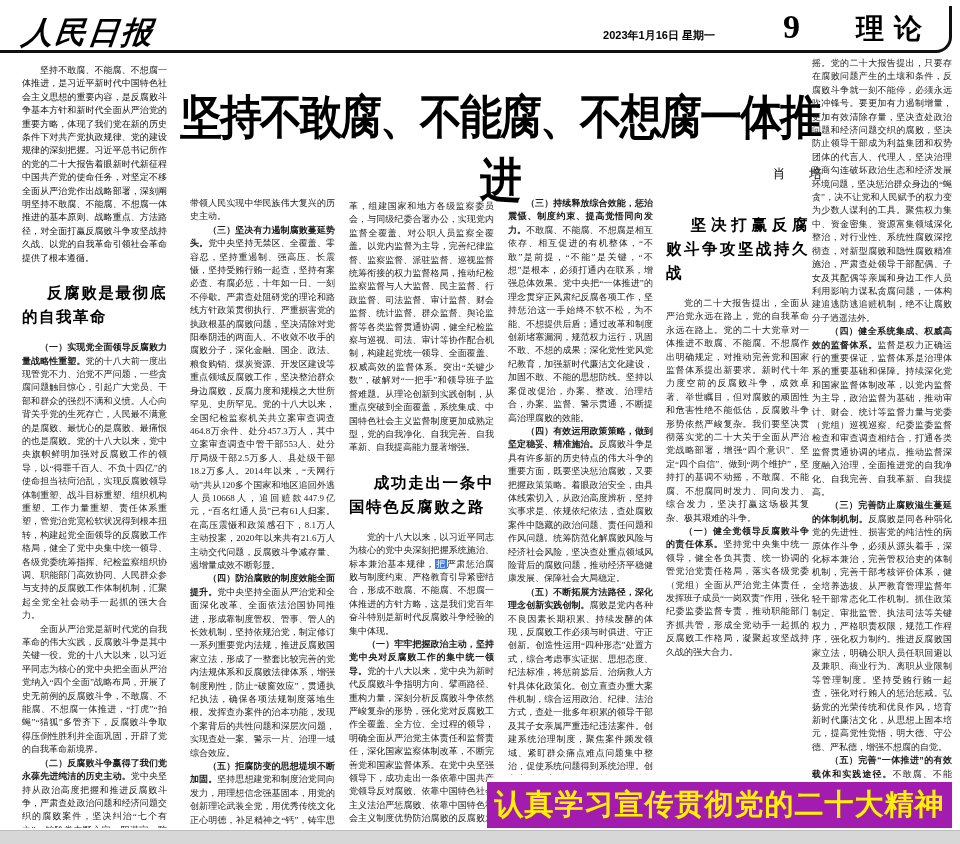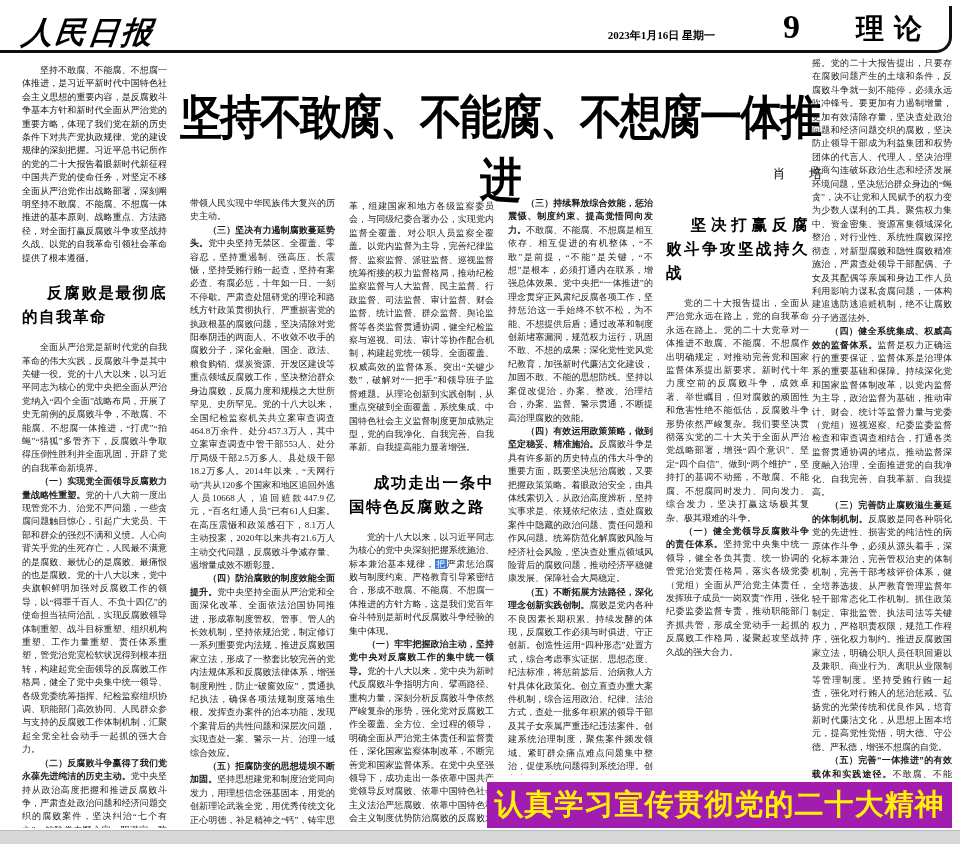--- a/index.html
+++ b/index.html
@@ -5,21 +5,21 @@
   html,body{margin:0;padding:0;background:#ffffff;}
   #page{position:relative;width:960px;height:844px;background:#ffffff;overflow:hidden;
         font-family:"Liberation Serif","DejaVu Serif",serif;color:#1c1c1c;}
   
   #masthead-frame{position:absolute;left:0;top:6px;right:8px;height:44px;
         border-bottom:3px solid #101010;border-right:3px solid #101010;
         border-bottom-right-radius:16px;}
   #logo{position:absolute;left:22px;top:12px;font-size:31px;font-weight:bold;font-style:italic;
         letter-spacing:2px;transform:skewX(-6deg);font-family:"Liberation Serif",serif;color:#000;}
   #dateline{position:absolute;right:245px;top:28px;font-size:11px;font-weight:bold;
-        font-family:Liberation Serif, serif;color:#000;}
+        font-family:Liberation Sans, sans-serif;color:#000;}
   #pageno{position:absolute;right:160px;top:8px;font-size:34px;font-weight:bold;color:#000;
         font-family:"Liberation Serif",serif;}
   #sectionname{position:absolute;right:28px;top:10px;font-size:28px;font-weight:900;
         letter-spacing:10px;color:#000;font-family:"Liberation Sans","DejaVu Sans",sans-serif;}
   
   #headline{position:absolute;left:168px;top:86px;width:664px;text-align:center;
         font-family:"Liberation Sans","DejaVu Sans",sans-serif;font-weight:900;
         font-size:42px;letter-spacing:-2px;color:#000;transform:scaleY(1.12);transform-origin:top;}
   #byline{position:absolute;left:168px;top:165px;width:664px;text-align:right;
         font-size:13px;letter-spacing:10px;color:#111;}
@@ -58,22 +58,22 @@
   <div id="pageno">9</div>
   <div id="sectionname">理论</div>
 
   <h1 id="headline" style="margin:0;">坚持不敢腐、不能腐、不想腐一体推进</h1>
   <div id="byline">肖 培</div>
 
   <div id="columns-host">
       <div class="col" id="col0">
         <p class="intro">坚持不敢腐、不能腐、不想腐一体推进，是习近平新时代中国特色社会主义思想的重要内容，是反腐败斗争基本方针和新时代全面从严治党的重要方略，体现了我们党在新的历史条件下对共产党执政规律、党的建设规律的深刻把握。习近平总书记所作的党的二十大报告着眼新时代新征程中国共产党的使命任务，对坚定不移全面从严治党作出战略部署，深刻阐明坚持不敢腐、不能腐、不想腐一体推进的基本原则、战略重点、方法路径，对全面打赢反腐败斗争攻坚战持久战、以党的自我革命引领社会革命提供了根本遵循。</p>
         <h3>反腐败是最彻底的自我革命</h3>
+        <p><b class="lead">（一）实现党全面领导反腐败力量战略性重塑。</b>党的十八大前一度出现管党不力、治党不严问题，一些贪腐问题触目惊心，引起广大党员、干部和群众的强烈不满和义愤。人心向背关乎党的生死存亡，人民最不满意的是腐败、最忧心的是腐败、最痛恨的也是腐败。党的十八大以来，党中央旗帜鲜明加强对反腐败工作的领导，以“得罪千百人、不负十四亿”的使命担当祛疴治乱，实现反腐败领导体制重塑、战斗目标重塑、组织机构重塑、工作力量重塑、责任体系重塑，管党治党宽松软状况得到根本扭转，构建起党全面领导的反腐败工作格局，健全了党中央集中统一领导、各级党委统筹指挥、纪检监察组织协调、职能部门高效协同、人民群众参与支持的反腐败工作体制机制，汇聚起全党全社会动手一起抓的强大合力。</p>
         <p>全面从严治党是新时代党的自我革命的伟大实践，反腐败斗争是其中关键一役。党的十八大以来，以习近平同志为核心的党中央把全面从严治党纳入“四个全面”战略布局，开展了史无前例的反腐败斗争，不敢腐、不能腐、不想腐一体推进，“打虎”“拍蝇”“猎狐”多管齐下，反腐败斗争取得压倒性胜利并全面巩固，开辟了党的自我革命新境界。</p>
-        <p><b class="lead">（一）实现党全面领导反腐败力量战略性重塑。</b>党的十八大前一度出现管党不力、治党不严问题，一些贪腐问题触目惊心，引起广大党员、干部和群众的强烈不满和义愤。人心向背关乎党的生死存亡，人民最不满意的是腐败、最忧心的是腐败、最痛恨的也是腐败。党的十八大以来，党中央旗帜鲜明加强对反腐败工作的领导，以“得罪千百人、不负十四亿”的使命担当祛疴治乱，实现反腐败领导体制重塑、战斗目标重塑、组织机构重塑、工作力量重塑、责任体系重塑，管党治党宽松软状况得到根本扭转，构建起党全面领导的反腐败工作格局，健全了党中央集中统一领导、各级党委统筹指挥、纪检监察组织协调、职能部门高效协同、人民群众参与支持的反腐败工作体制机制，汇聚起全党全社会动手一起抓的强大合力。</p>
         <p><b class="lead">（二）反腐败斗争赢得了我们党永葆先进纯洁的历史主动。</b>党中央坚持从政治高度把握和推进反腐败斗争，严肃查处政治问题和经济问题交织的腐败案件，坚决纠治“七个有之”，铲除党内野心家、阴谋家，防止党内形成利益集团，消除了党、国家、军队内部存在的严重隐患。我们党在革命性锻造中浴火重生，防止了因腐败蔓延、“四风”肆虐、特权横行而变质变色，赢得了保持同人民群众血肉联系、人民衷心拥护的历史主动；防止了党被利益集团、权势团体渗透干预，赢得了党的肌体健康纯洁、全党高度团结统一的历史主动；防止了党在日益复杂的斗争中懈怠停滞，赢得了走在时代前列、</p>
       </div>
       <div class="col" id="col1">
         <p style="text-indent: 0px;">带领人民实现中华民族伟大复兴的历史主动。</p>
         <p><b class="lead">（三）坚决有力遏制腐败蔓延势头。</b>党中央坚持无禁区、全覆盖、零容忍，坚持重遏制、强高压、长震慑，坚持受贿行贿一起查，坚持有案必查、有腐必惩，十年如一日、一刻不停歇。严肃查处阻碍党的理论和路线方针政策贯彻执行、严重损害党的执政根基的腐败问题，坚决清除对党阳奉阴违的两面人、不收敛不收手的腐败分子，深化金融、国企、政法、粮食购销、煤炭资源、开发区建设等重点领域反腐败工作，坚决整治群众身边腐败，反腐力度和规模之大世所罕见、史所罕见。党的十八大以来，全国纪检监察机关共立案审查调查464.8万余件、处分457.3万人，其中立案审查调查中管干部553人、处分厅局级干部2.5万多人、县处级干部18.2万多人。2014年以来，“天网行动”共从120多个国家和地区追回外逃人员10668人，追回赃款447.9亿元，“百名红通人员”已有61人归案。在高压震慑和政策感召下，8.1万人主动投案，2020年以来共有21.6万人主动交代问题，反腐败斗争减存量、遏增量成效不断彰显。</p>
         <p><b class="lead">（四）防治腐败的制度效能全面提升。</b>党中央坚持全面从严治党和全面深化改革、全面依法治国协同推进，形成靠制度管权、管事、管人的长效机制，坚持依规治党，制定修订一系列重要党内法规，推进反腐败国家立法，形成了一整套比较完善的党内法规体系和反腐败法律体系，增强制度刚性，防止“破窗效应”，贯通执纪执法，确保各项法规制度落地生根。发挥查办案件的治本功能，发现个案背后的共性问题和深层次问题，实现查处一案、警示一片、治理一域综合效应。</p>
         <p><b class="lead">（五）拒腐防变的思想堤坝不断加固。</b>坚持思想建党和制度治党同向发力，用理想信念强基固本，用党的创新理论武装全党，用优秀传统文化正心明德，补足精神之“钙”，铸牢思想之“魂”，把不忘初心、牢记使命作为加强党的建设的永恒课题和全体党员、干部的终身课题，持续开展党内集中学习教育，深入清除滋生腐败的思想病毒。加强年轻干部思想教育，引导扣好廉洁从政“第一粒扣子”。印发加强新时代廉洁文化建设意见，引导党员干部锤炼党性，增强拒腐防变能力。</p>
       </div>
       <div class="col" id="col2">
         <p style="text-indent: 0px;">革，组建国家和地方各级监察委员会，与同级纪委合署办公，实现党内监督全覆盖、对公职人员监察全覆盖。以党内监督为主导，完善纪律监督、监察监督、派驻监督、巡视监督统筹衔接的权力监督格局，推动纪检监察监督与人大监督、民主监督、行政监督、司法监督、审计监督、财会监督、统计监督、群众监督、舆论监督等各类监督贯通协调，健全纪检监察与巡视、司法、审计等协作配合机制，构建起党统一领导、全面覆盖、权威高效的监督体系。突出“关键少数”，破解对“一把手”和领导班子监督难题。从理论创新到实践创制，从重点突破到全面覆盖，系统集成、中国特色社会主义监督制度更加成熟定型，党的自我净化、自我完善、自我革新、自我提高能力显著增强。</p>

